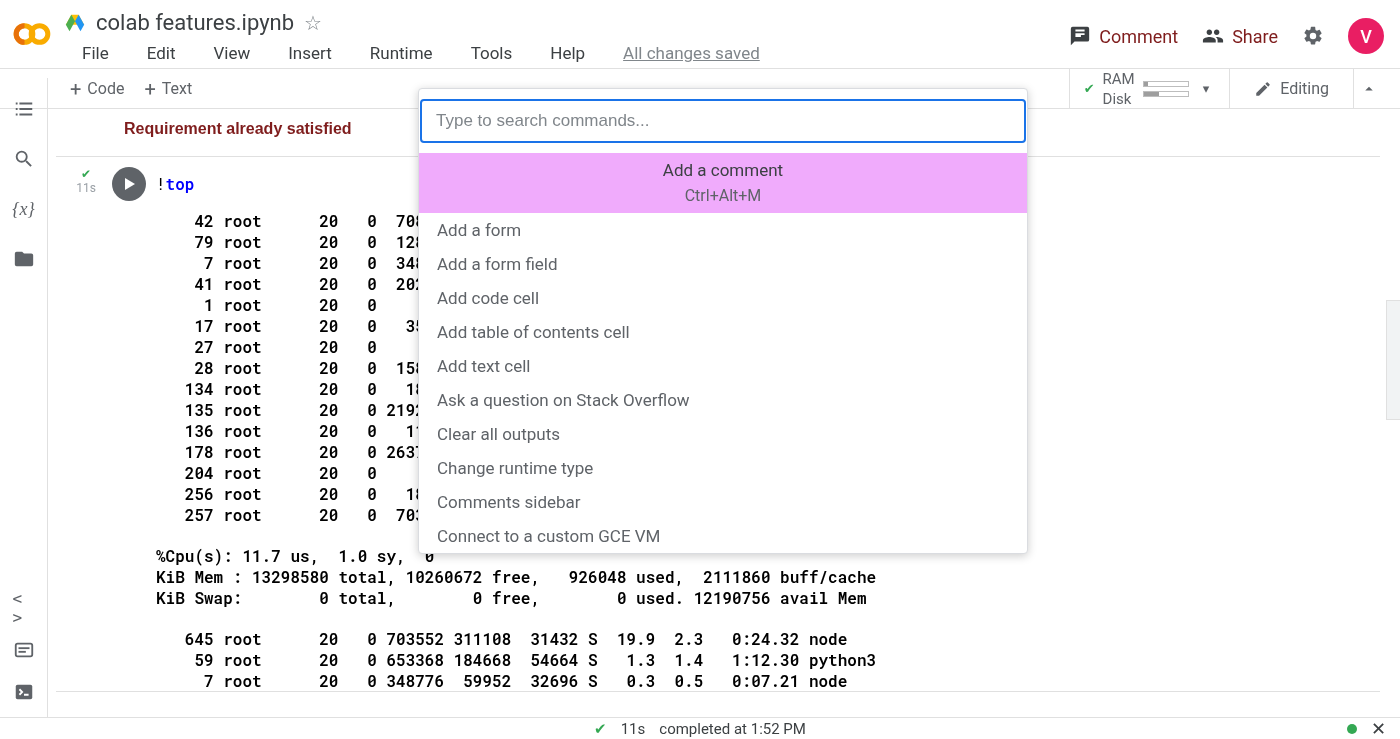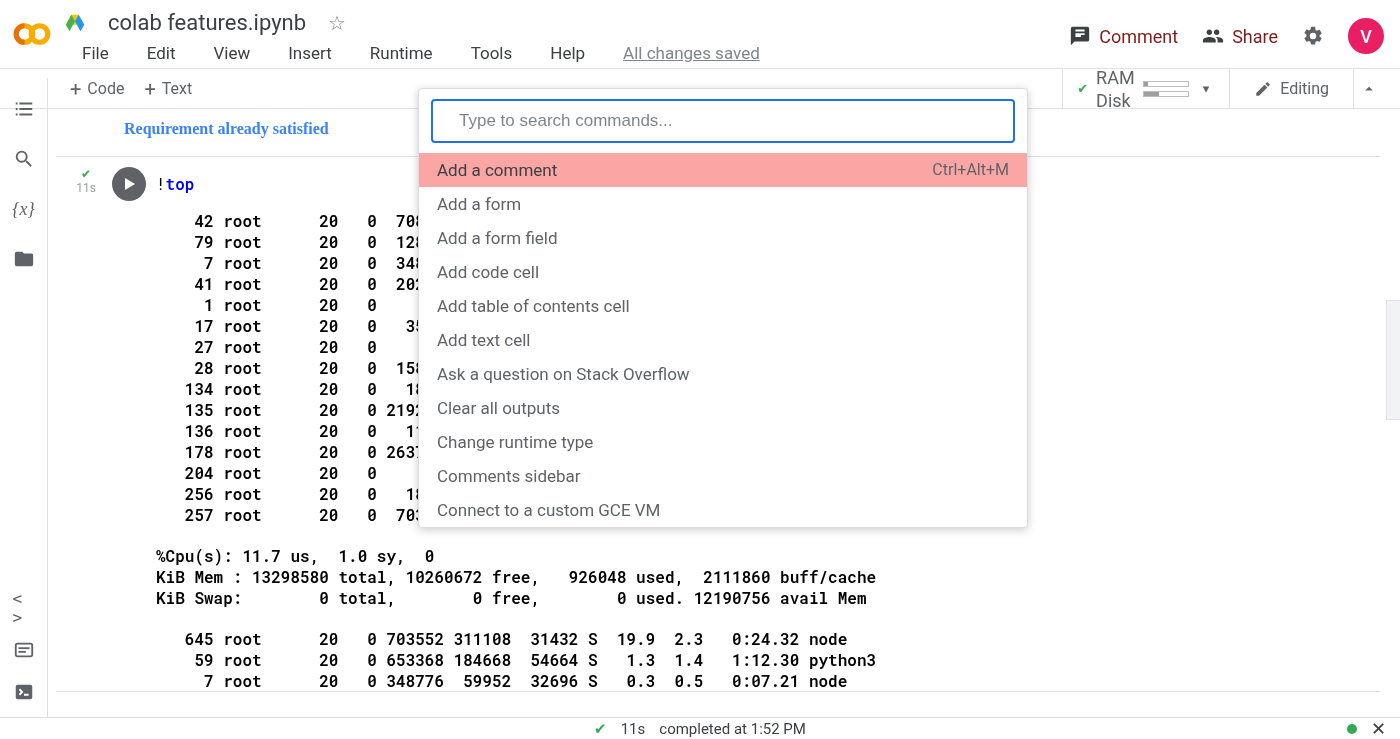--- a/index.html
+++ b/index.html
@@ -18,21 +18,21 @@
     display: flex;
     align-items: flex-start;
     padding: 8px 16px 0 8px;
     height: 68px;
   }
   .colab-logo {
     width: 48px; height: 48px; margin-top: 2px; margin-right: 8px;
     display: flex; align-items: center; justify-content: center;
   }
   .title-row {
-    display: flex; align-items: center; gap: 22px;
+    display: flex; align-items: center; gap: 10px;
     padding-top: 2px;
   }
   .drive-icon { width: 22px; height: 22px; }
   .doc-title { font-size: 22px; color: #3c4043; font-weight: 400; }
   .star-icon { color: #80868b; font-size: 20px; cursor: pointer; }
   .menubar {
     display: flex; gap: 22px; padding: 8px 0 0 2px;
     font-size: 17px; color: #3c4043;
   }
   .menubar span { cursor: pointer; margin-left: 16px; }
@@ -80,22 +80,22 @@
     padding-top: 20px;
   }
   .left-rail .bottom { margin-top: auto; display:flex; flex-direction:column; gap:20px; padding-bottom: 14px; align-items:center;}
   .rail-icon { color:#5f6368; cursor:pointer; width:22px; height:22px; display:flex; align-items:center; justify-content:center; }
   
   .main {
     position: absolute; left: 48px; right: 0; top: 118px; bottom: 22px;
     overflow: hidden;
   }
   .output-pre {
-    font-family: Liberation Serif, serif;
-    font-size: 16px; font-weight: 600; color: #3b82f6;
+    font-family: Liberation Sans, sans-serif;
+    font-size: 16px; font-weight: 600; color: #7f1d1d;
     white-space: pre; padding: 2px 0 0 76px;
   }
   .cell {
     margin: 18px 20px 0 8px;
     display: flex; align-items: flex-start;
     border-top: 1px solid #e0e0e0; border-bottom: 1px solid #e0e0e0;
     padding-top: 10px;
   }
   .cell-gutter { width: 60px; text-align:center; position:relative; }
   .gutter-check { color:#34a853; font-size:12px; }
@@ -119,32 +119,32 @@
   }
   
   .palette {
     position: absolute; left: 418px; top: 88px; width: 610px;
     background:#fff; border:1px solid #dadce0; border-radius:4px;
     box-shadow: 0 2px 10px rgba(0,0,0,0.2);
     z-index: 100;
     display:flex; flex-direction:column;
   }
   .palette-input {
-    margin: 10px 12px; padding: 10px 26px;
+    margin: 10px 1px; padding: 10px 14px;
     border: 2px solid #1a73e8; border-radius: 4px;
     font-size: 17px; color:#3c4043; outline:none;
   }
   .palette-input::placeholder { color:#80868b; }
   .palette-list { max-height: 430px; overflow:auto; }
   .palette-item {
     display:flex; justify-content:space-between; align-items:center;
     padding: 4px 18px; font-size:17px; color:#5f6368; cursor:pointer;
     line-height: 26px;
   }
-  .palette-item.selected { background:#fca5a5; color:#3c4043; }
+  .palette-item.selected { background:#f0abfc; color:#3c4043;flex-direction:column; }
   .palette-item .shortcut { color:#5f6368; font-size:16px; }
   
   .statusbar {
     position:absolute; left:0; right:0; bottom:0; height:22px;
     border-top:1px solid #e0e0e0; display:flex; align-items:center;
     font-size:15px; color:#3c4043; padding: 0 14px;
   }
   .statusbar .center { position:absolute; left:50%; transform:translateX(-50%); display:flex; align-items:center; gap:14px;}
   .statusbar .check2 { color:#34a853; }
   .statusbar .right { margin-left:auto; display:flex; align-items:center; gap:14px; }
@@ -215,21 +215,21 @@
     <span class="tb-plus">+</span>
     <span>Code</span>
   </div>
   <div class="tb-btn">
     <span class="tb-plus">+</span>
     <span>Text</span>
   </div>
   <div class="tb-right">
     <div class="resource">
       <span class="check">✔</span>
-      <div style="display:flex;flex-direction:column;gap:2px;font-size:18px;">
+      <div style="display:flex;flex-direction:column;gap:2px;font-size:15px;">
         <span>RAM</span>
         <span>Disk</span>
       </div>
       <div class="bars">
         <div class="bar">
             <div class="fill" style="width:10%"></div>
           </div>
         <div class="bar">
             <div class="fill" style="width:35%"></div>
           </div>

